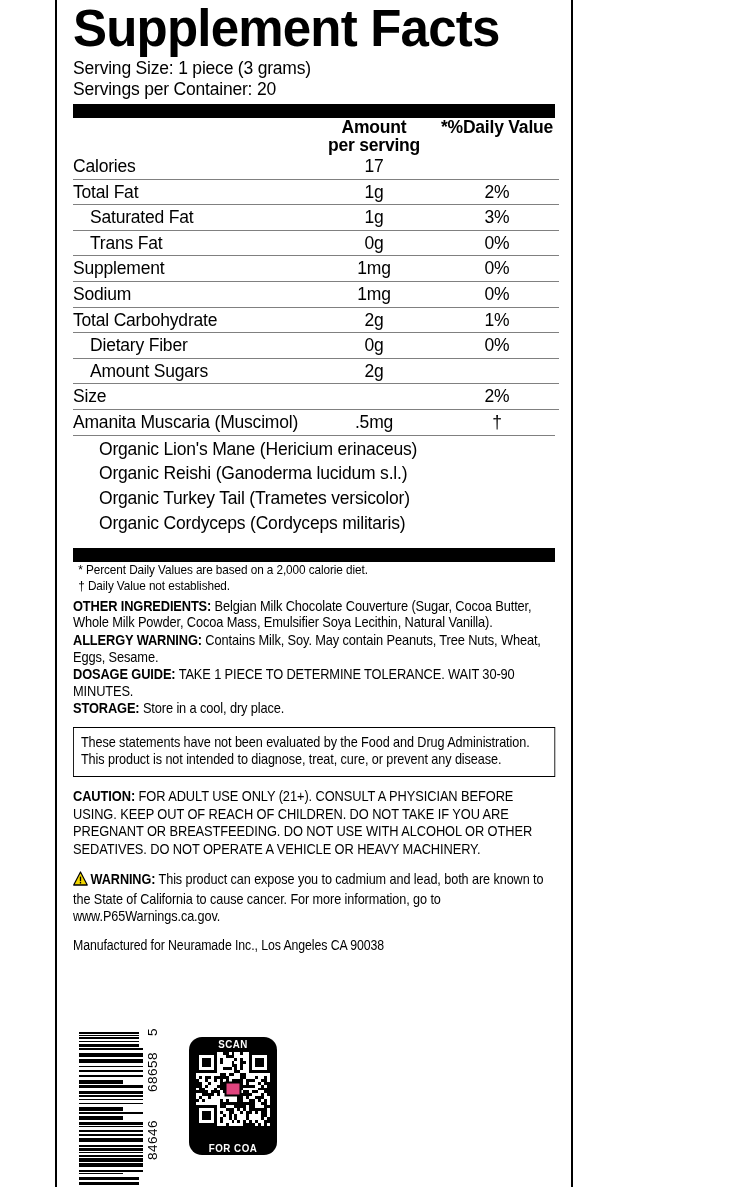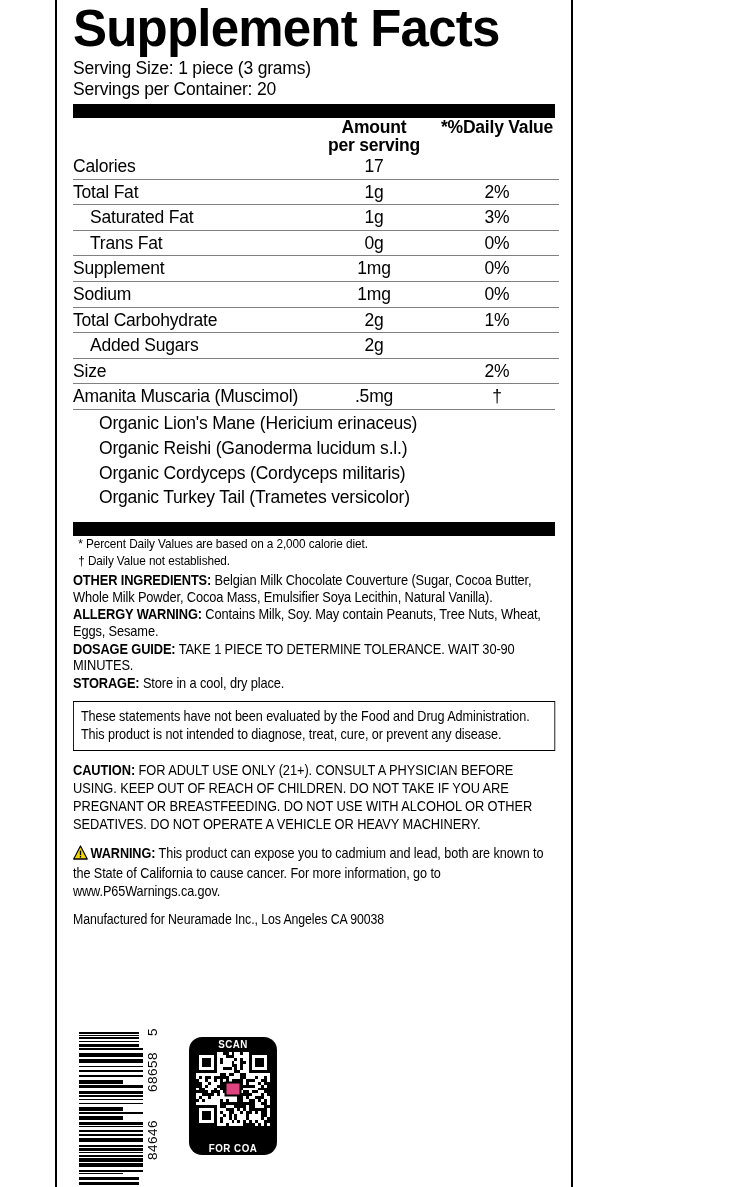--- a/index.html
+++ b/index.html
@@ -274,42 +274,47 @@
             <td class="nm">Sodium</td>
             <td class="amt">1mg</td>
             <td class="dv">0%</td>
           </tr>
           <tr class="row">
             <td class="nm">Total Carbohydrate</td>
             <td class="amt">2g</td>
             <td class="dv">1%</td>
           </tr>
           <tr class="row">
-            <td class="nm ind">Added Sugars</td>
+            <td class="nm ind">Dietary Fiber</td>
+            <td class="amt">0g</td>
+            <td class="dv">0%</td>
+          </tr>
+          <tr class="row">
+            <td class="nm ind">Amount Sugars</td>
             <td class="amt">2g</td>
             <td class="dv"></td>
           </tr>
           <tr class="row">
             <td class="nm">Size</td>
             <td class="amt"></td>
             <td class="dv">2%</td>
           </tr>
           <tr class="row">
             <td class="nm">Amanita Muscaria (Muscimol)</td>
             <td class="amt">.5mg</td>
             <td class="dv dagger">†</td>
           </tr>
         </tbody>
     </table>
 
     <div class="blend-wrap" id="blend-list">
         <div class="blend-line">Organic Lion's Mane (Hericium erinaceus)</div>
         <div class="blend-line">Organic Reishi (Ganoderma lucidum s.l.)</div>
+        <div class="blend-line">Organic Turkey Tail (Trametes versicolor)</div>
         <div class="blend-line">Organic Cordyceps (Cordyceps militaris)</div>
-        <div class="blend-line">Organic Turkey Tail (Trametes versicolor)</div>
       </div>
 
     <div class="bar-bottom"></div>
 
     <div class="cond">
       <div class="fn">* Percent Daily Values are based on a 2,000 calorie diet.</div>
       <div class="fn">† Daily Value not established.</div>
 
       <div class="para mt3"><b>OTHER INGREDIENTS:</b><span> Belgian Milk Chocolate Couverture (Sugar, Cocoa Butter, Whole Milk Powder, Cocoa Mass, Emulsifier Soya Lecithin, Natural Vanilla).</span></div>
 

